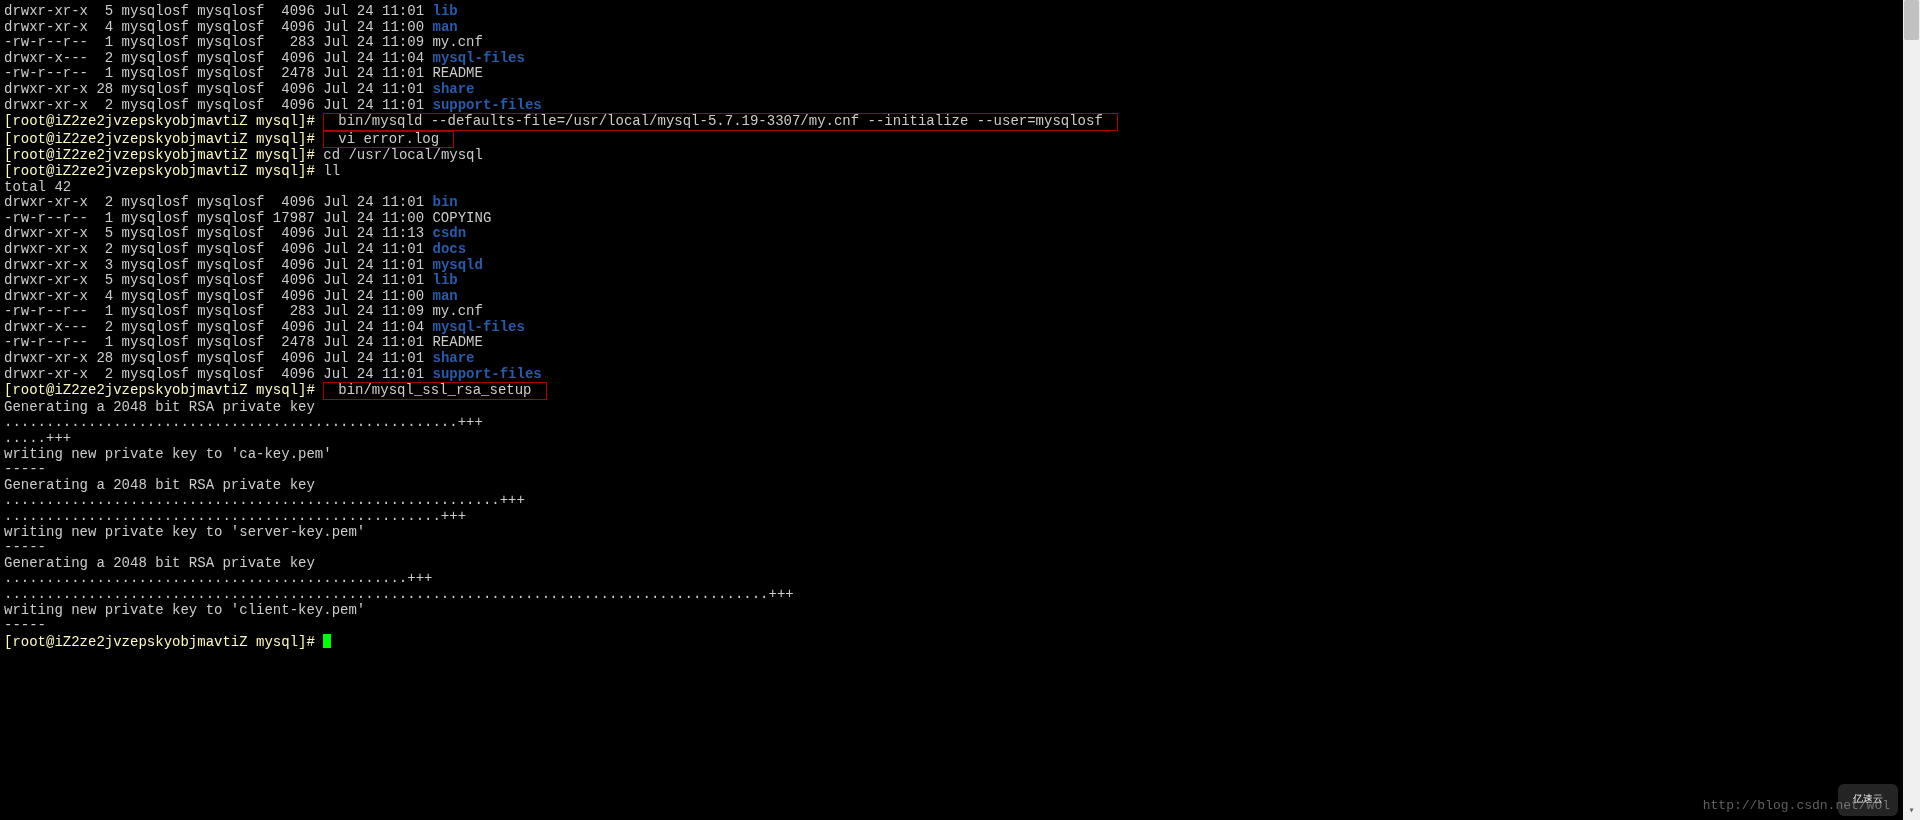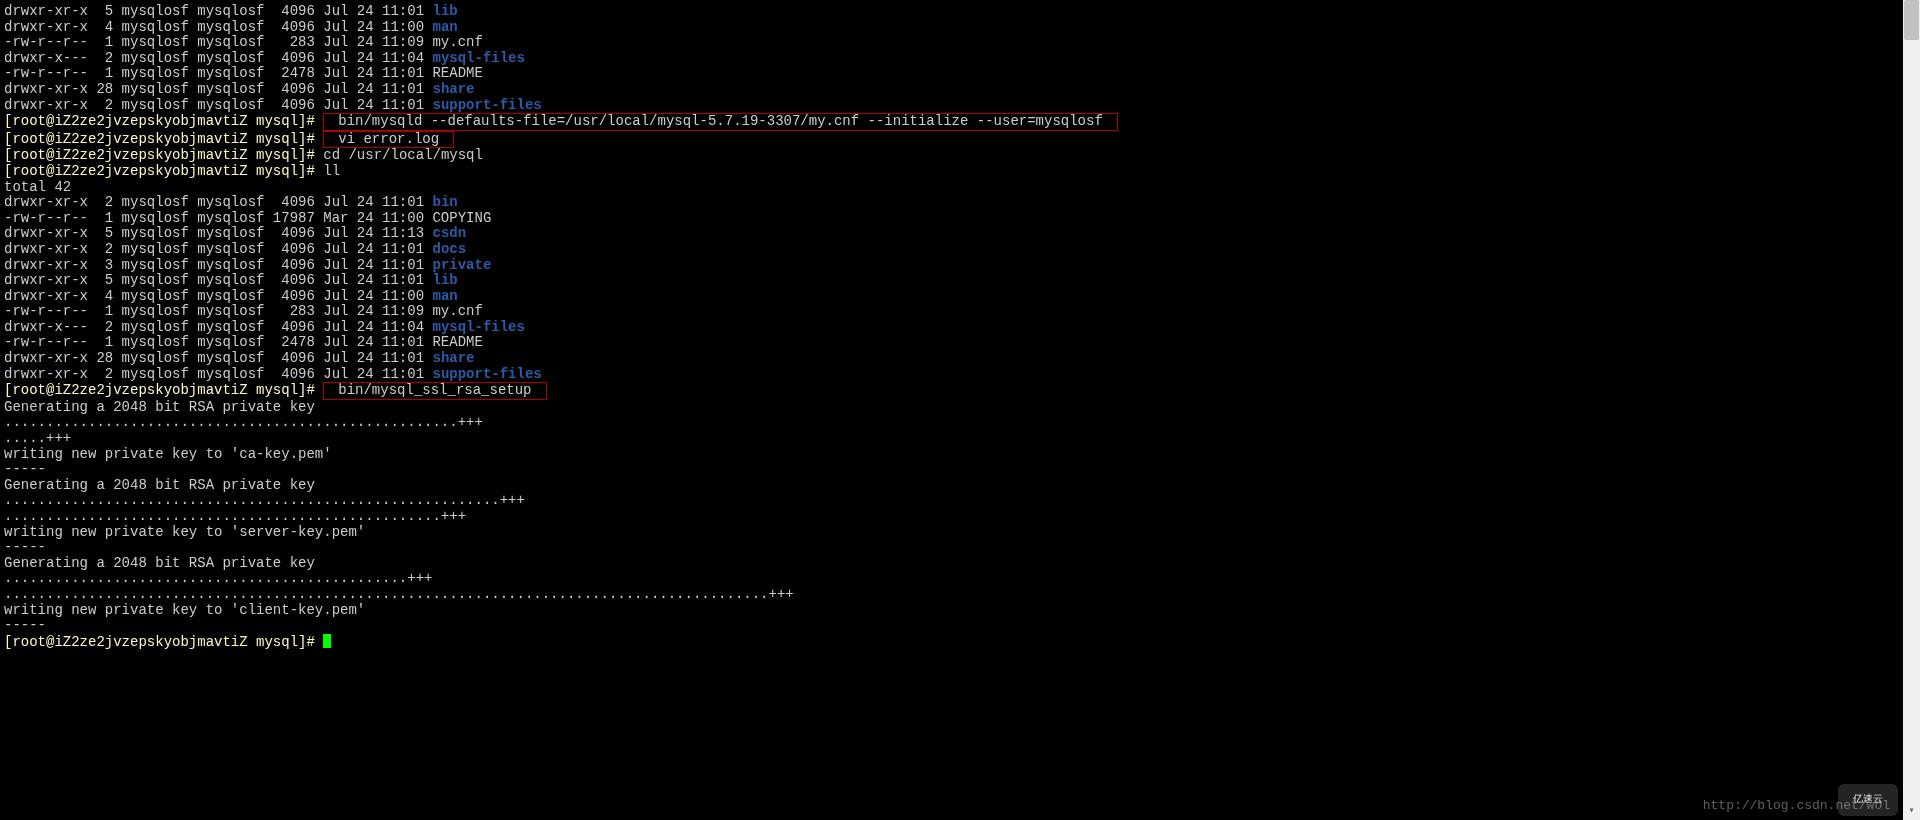--- a/index.html
+++ b/index.html
@@ -84,24 +84,24 @@
     <div class="line">drwxr-x---  2 mysqlosf mysqlosf  4096 Jul 24 11:04 <span class="dir">mysql-files</span></div>
     <div class="line">-rw-r--r--  1 mysqlosf mysqlosf  2478 Jul 24 11:01 README</div>
     <div class="line">drwxr-xr-x 28 mysqlosf mysqlosf  4096 Jul 24 11:01 <span class="dir">share</span></div>
     <div class="line">drwxr-xr-x  2 mysqlosf mysqlosf  4096 Jul 24 11:01 <span class="dir">support-files</span></div>
     <div class="line"><span class="white">[root@iZ2ze2jvzepskyobjmavtiZ mysql]# </span><span class="boxed">bin/mysqld --defaults-file=/usr/local/mysql-5.7.19-3307/my.cnf --initialize --user=mysqlosf</span></div>
     <div class="line"><span class="white">[root@iZ2ze2jvzepskyobjmavtiZ mysql]# </span><span class="boxed">vi error.log</span></div>
     <div class="line"><span class="white">[root@iZ2ze2jvzepskyobjmavtiZ mysql]# </span>cd /usr/local/mysql</div>
     <div class="line"><span class="white">[root@iZ2ze2jvzepskyobjmavtiZ mysql]# </span>ll</div>
     <div class="line">total 42</div>
     <div class="line">drwxr-xr-x  2 mysqlosf mysqlosf  4096 Jul 24 11:01 <span class="dir">bin</span></div>
-    <div class="line">-rw-r--r--  1 mysqlosf mysqlosf 17987 Mar 24 11:00 COPYING</div>
+    <div class="line">-rw-r--r--  1 mysqlosf mysqlosf 17987 Jul 24 11:00 COPYING</div>
     <div class="line">drwxr-xr-x  5 mysqlosf mysqlosf  4096 Jul 24 11:13 <span class="dir">csdn</span></div>
     <div class="line">drwxr-xr-x  2 mysqlosf mysqlosf  4096 Jul 24 11:01 <span class="dir">docs</span></div>
-    <div class="line">drwxr-xr-x  3 mysqlosf mysqlosf  4096 Jul 24 11:01 <span class="dir">private</span></div>
+    <div class="line">drwxr-xr-x  3 mysqlosf mysqlosf  4096 Jul 24 11:01 <span class="dir">mysqld</span></div>
     <div class="line">drwxr-xr-x  5 mysqlosf mysqlosf  4096 Jul 24 11:01 <span class="dir">lib</span></div>
     <div class="line">drwxr-xr-x  4 mysqlosf mysqlosf  4096 Jul 24 11:00 <span class="dir">man</span></div>
     <div class="line">-rw-r--r--  1 mysqlosf mysqlosf   283 Jul 24 11:09 my.cnf</div>
     <div class="line">drwxr-x---  2 mysqlosf mysqlosf  4096 Jul 24 11:04 <span class="dir">mysql-files</span></div>
     <div class="line">-rw-r--r--  1 mysqlosf mysqlosf  2478 Jul 24 11:01 README</div>
     <div class="line">drwxr-xr-x 28 mysqlosf mysqlosf  4096 Jul 24 11:01 <span class="dir">share</span></div>
     <div class="line">drwxr-xr-x  2 mysqlosf mysqlosf  4096 Jul 24 11:01 <span class="dir">support-files</span></div>
     <div class="line"><span class="white">[root@iZ2ze2jvzepskyobjmavtiZ mysql]# </span><span class="boxed">bin/mysql_ssl_rsa_setup</span></div>
     <div class="line">Generating a 2048 bit RSA private key</div>
     <div class="line">......................................................+++</div>

